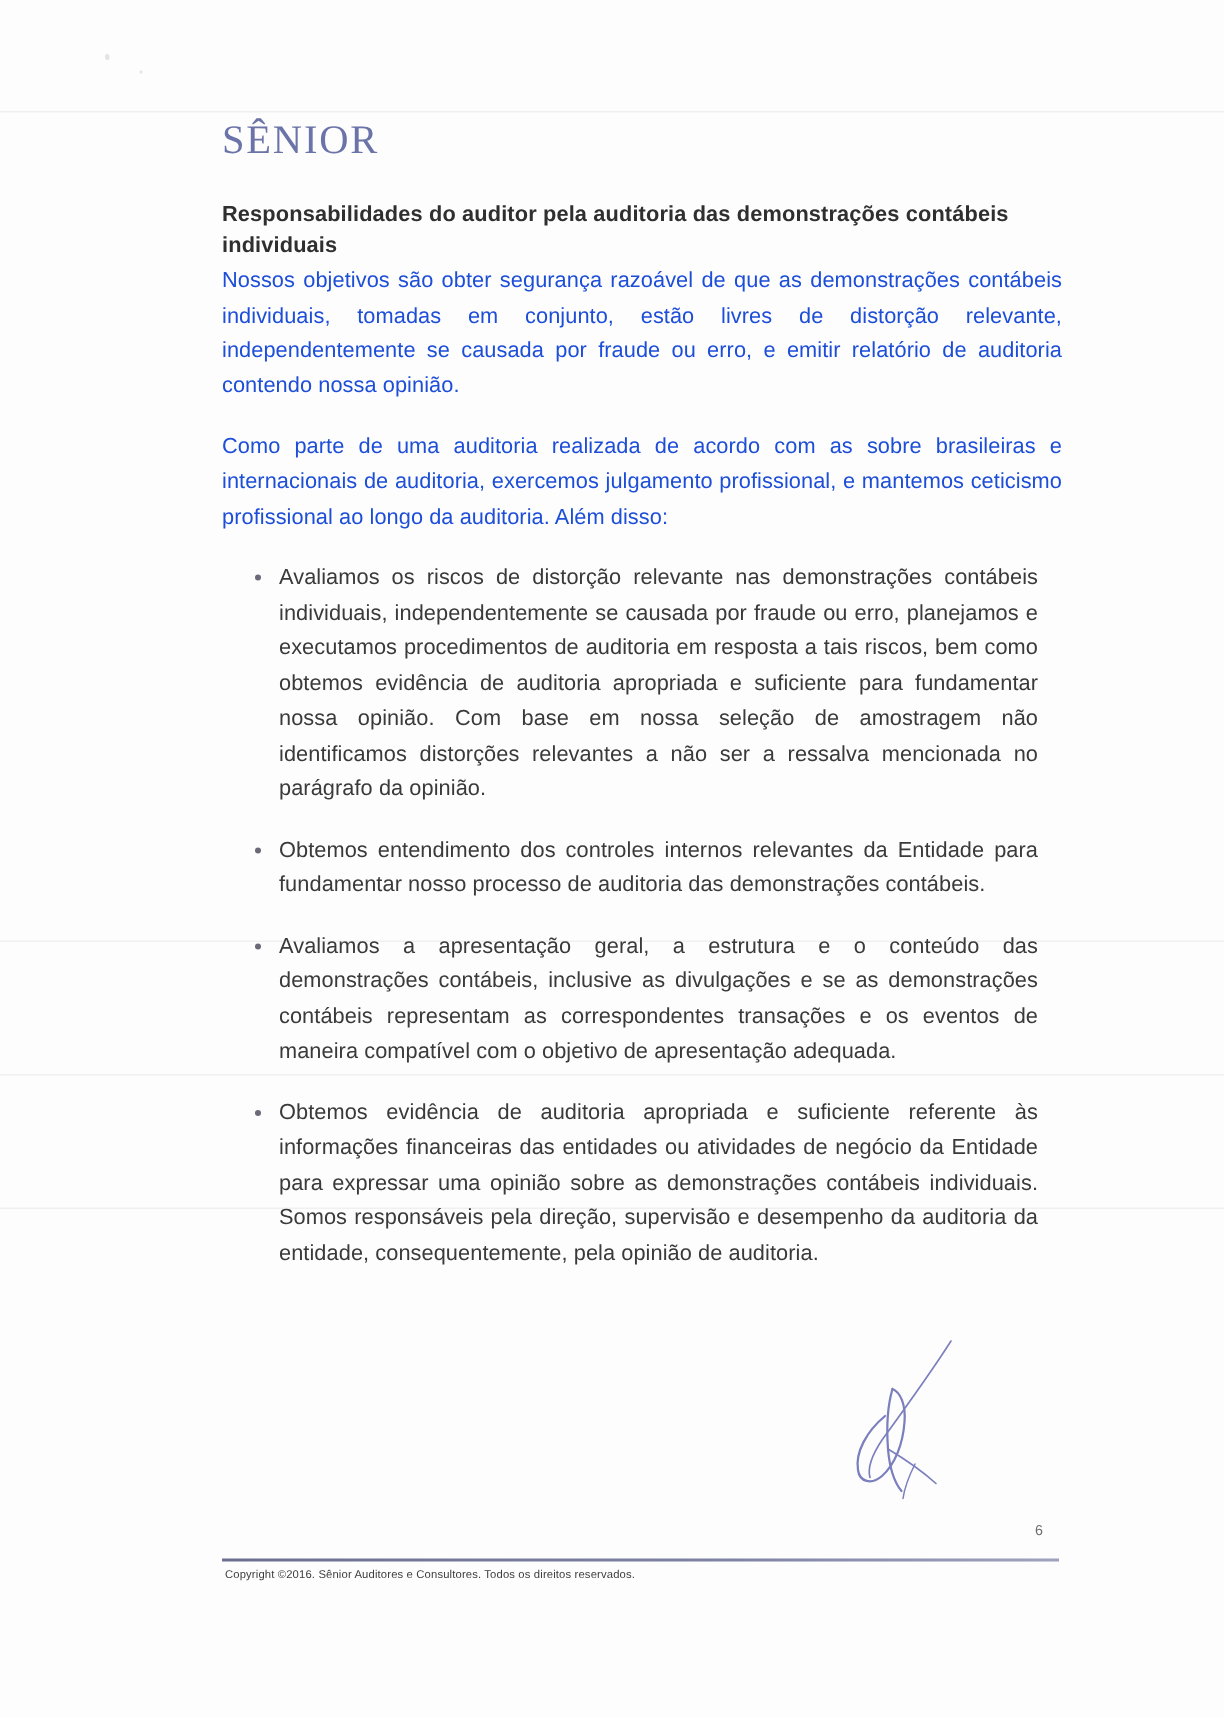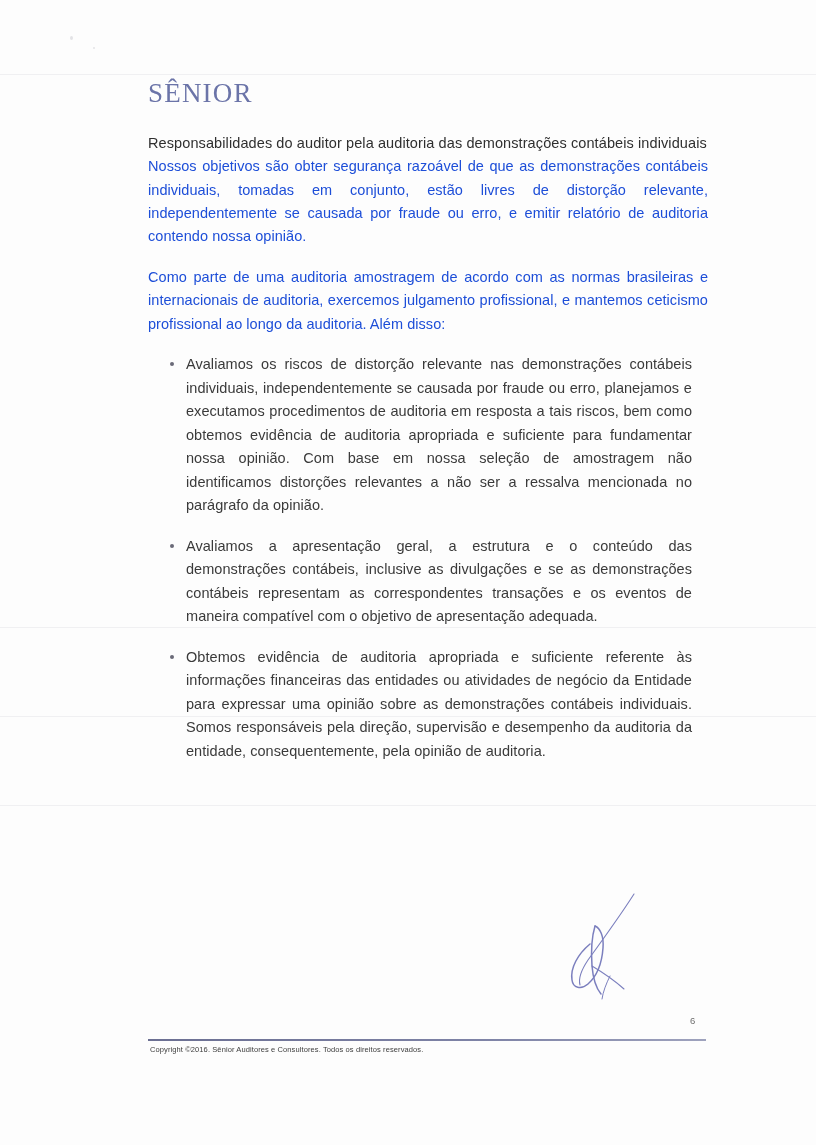--- a/index.html
+++ b/index.html
@@ -52,21 +52,21 @@
   .logo-tagline {
     font-size: 8.5px;
     letter-spacing: .9px;
     color: #b9bccd;
     margin-top: 3px;
   }
 
   
   h1.doc-heading {
     font-size: 14.5px;
-    font-weight: normal;
+    font-weight: bold;
     color: #2f2f2f;
     line-height: 1.45;
     margin: 0 0 1px 0;
     letter-spacing: .1px;
   }
   p.para {
     font-size: 14.5px;
     color: #1d4ed8;
     line-height: 1.62;
     margin: 0 0 17px 0;
@@ -148,26 +148,30 @@
 
   <div class="content">
 
     <div class="logo-block">
       <div class="logo-word">SÊNIOR</div>
     </div>
 
     <h1 class="doc-heading">Responsabilidades do auditor pela auditoria das demonstrações contábeis individuais</h1>
 
     <p class="para">Nossos objetivos são obter segurança razoável de que as demonstrações contábeis individuais, tomadas em conjunto, estão livres de distorção relevante, independentemente se causada por fraude ou erro, e emitir relatório de auditoria contendo nossa opinião.</p>
-    <p class="para">Como parte de uma auditoria amostragem de acordo com as normas brasileiras e internacionais de auditoria, exercemos julgamento profissional, e mantemos ceticismo profissional ao longo da auditoria. Além disso:</p>
+    <p class="para">Como parte de uma auditoria realizada de acordo com as sobre brasileiras e internacionais de auditoria, exercemos julgamento profissional, e mantemos ceticismo profissional ao longo da auditoria. Além disso:</p>
 
     <ul class="bullets">
       <li>
         <span class="dot"></span>
         <span>Avaliamos os riscos de distorção relevante nas demonstrações contábeis individuais, independentemente se causada por fraude ou erro, planejamos e executamos procedimentos de auditoria em resposta a tais riscos, bem como obtemos evidência de auditoria apropriada e suficiente para fundamentar nossa opinião. Com base em nossa seleção de amostragem não identificamos distorções relevantes a não ser a ressalva mencionada no parágrafo da opinião.</span>
+      </li>
+      <li>
+        <span class="dot"></span>
+        <span>Obtemos entendimento dos controles internos relevantes da Entidade para fundamentar nosso processo de auditoria das demonstrações contábeis.</span>
       </li>
       <li>
         <span class="dot"></span>
         <span>Avaliamos a apresentação geral, a estrutura e o conteúdo das demonstrações contábeis, inclusive as divulgações e se as demonstrações contábeis representam as correspondentes transações e os eventos de maneira compatível com o objetivo de apresentação adequada.</span>
       </li>
       <li>
         <span class="dot"></span>
         <span>Obtemos evidência de auditoria apropriada e suficiente referente às informações financeiras das entidades ou atividades de negócio da Entidade para expressar uma opinião sobre as demonstrações contábeis individuais. Somos responsáveis pela direção, supervisão e desempenho da auditoria da entidade, consequentemente, pela opinião de auditoria.</span>
       </li>
     </ul>

